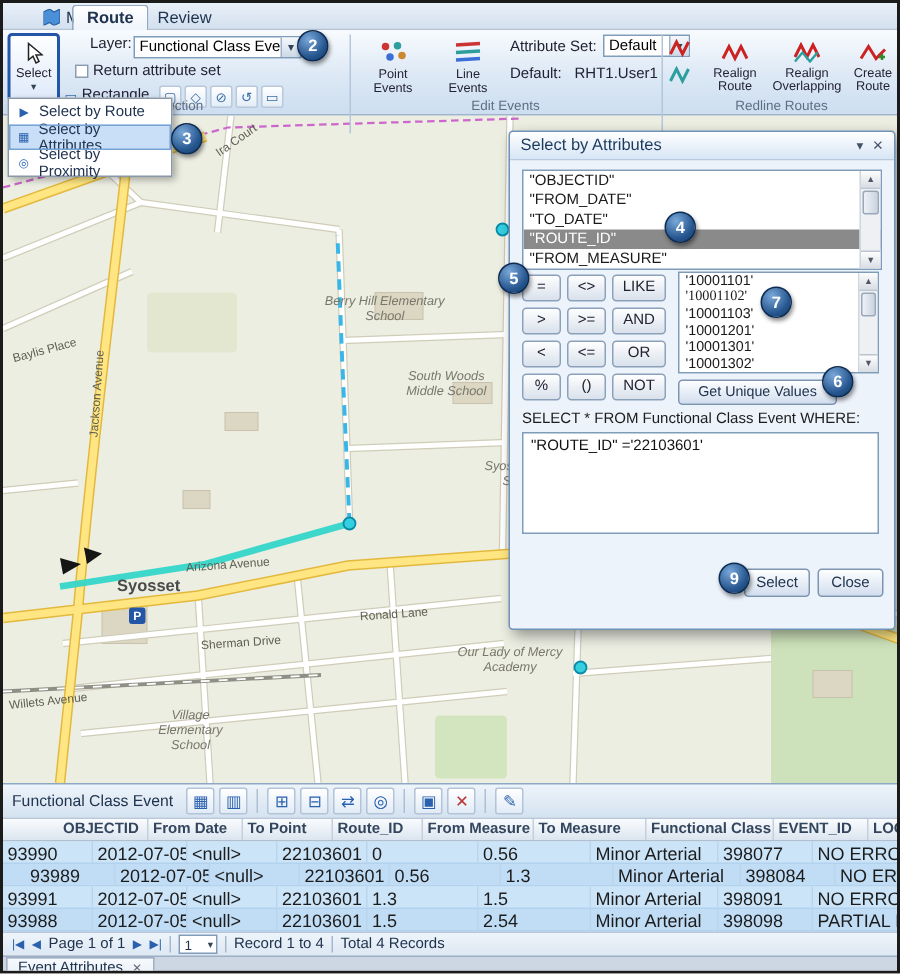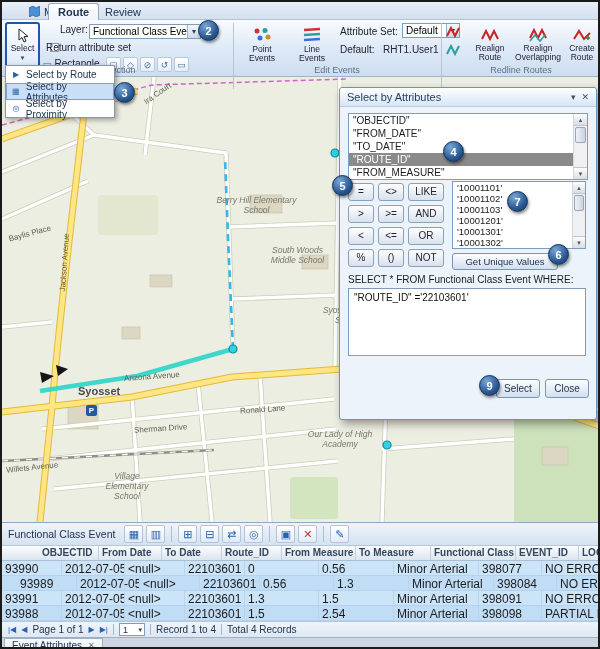--- a/index.html
+++ b/index.html
@@ -226,21 +226,21 @@
     <div class="mlabel street" style="left:140px;top:12px;transform:rotate(-35deg);">Ira Court</div>
     <div class="mlabel street" style="left:28px;top:175px;width:70px;transform:rotate(-86deg);">Jackson Avenue</div>
     <div class="mlabel street" style="left:6px;top:152px;transform:rotate(-15deg);">Baylis Place</div>
     <div class="mlabel place" style="left:212px;top:118px;width:85px;">Berry Hill Elementary School</div>
     <div class="mlabel place" style="left:258px;top:168px;width:75px;">South Woods Middle School</div>
     <div class="mlabel place" style="left:316px;top:228px;width:60px;">Syosset High School</div>
     <div class="mlabel town" style="left:76px;top:308px;">Syosset</div>
     <div class="mlabel street" style="left:122px;top:295px;transform:rotate(-4deg);">Arizona Avenue</div>
     <div class="mlabel street" style="left:238px;top:328px;transform:rotate(-4deg);">Ronald Lane</div>
     <div class="mlabel street" style="left:132px;top:347px;transform:rotate(-4deg);">Sherman Drive</div>
-    <div class="mlabel place" style="left:302px;top:352px;width:72px;">Our Lady of High Academy</div>
+    <div class="mlabel place" style="left:302px;top:352px;width:72px;">Our Lady of Mercy Academy</div>
     <div class="mlabel place" style="left:92px;top:394px;width:66px;">Village Elementary School</div>
     <div class="mlabel street" style="left:4px;top:386px;transform:rotate(-6deg);">Willets Avenue</div>
     <div class="pbox" style="left:84px;top:328px;">P</div>
   </div>
 
   <div class="tabrow">
     <div class="tab" style="left:18px;">
       <svg width="11" height="11">
         <polygon points="0,2 4,0 7,2 11,0 11,9 7,11 4,9 0,11" fill="#4a90d9" stroke="#2a5f9e" stroke-width="0.8"></polygon>
       </svg>
@@ -264,21 +264,21 @@
       <span style="font-size:7px;color:#345;">▾</span>
     </div>
 
     <span class="rb-sm" style="position:absolute;left:58px;top:4px;">Layer:</span>
     <div class="combo" style="left:87px;top:4px;width:112px;">
       <span class="val">Functional Class Event</span>
       <span class="car">▾</span>
     </div>
 
     <span class="chk" style="position:absolute;left:48px;top:23px;"></span>
-    <span class="rb-sm" style="position:absolute;left:44px;top:22px;">Return attribute set</span>
+    <span class="rb-sm" style="position:absolute;left:60px;top:22px;">Return attribute set</span>
 
     <div class="mini-btn" style="position:absolute;left:41px;top:38px;">
       <span style="font-size:9px;color:#3a6ea8;">▭</span>
       <span>Rectangle</span>
     </div>
     <div style="position:absolute;left:104px;top:37px;display:flex;gap:2px;">
       <span class="ico-sq">▢</span>
       <span class="ico-sq">◇</span>
       <span class="ico-sq">⊘</span>
       <span class="ico-sq">↺</span>
@@ -386,21 +386,21 @@
     <div class="op-btn" style="left:68px;top:117px;width:36px;">AND</div>
     <div class="op-btn" style="left:8px;top:139px;width:26px;">&lt;</div>
     <div class="op-btn" style="left:38px;top:139px;width:26px;">&lt;=</div>
     <div class="op-btn" style="left:68px;top:139px;width:36px;">OR</div>
     <div class="op-btn" style="left:8px;top:161px;width:26px;">%</div>
     <div class="op-btn" style="left:38px;top:161px;width:26px;">()</div>
     <div class="op-btn" style="left:68px;top:161px;width:36px;">NOT</div>
 
     <div class="listbox" style="left:112px;top:93px;width:134px;height:68px;">
       <div class="lb-item" style="height:11px;line-height:11px;font-size:9.5px;">'10001101'</div>
-      <div class="lb-item" style="height:11px;line-height:11px;font-size:9.5px;">'10001102'</div>
+      <div class="lb-item" style="height:11px;line-height:11px;font-size:9.5px;font-family:Liberation Serif, serif;">'10001102'</div>
       <div class="lb-item" style="height:11px;line-height:11px;font-size:9.5px;">'10001103'</div>
       <div class="lb-item" style="height:11px;line-height:11px;font-size:9.5px;">'10001201'</div>
       <div class="lb-item" style="height:11px;line-height:11px;font-size:9.5px;">'10001301'</div>
       <div class="lb-item" style="height:11px;line-height:11px;font-size:9.5px;">'10001302'</div>
       <div class="sbar" style="width:13px;">
         <div class="sb-btn">▲</div>
         <div class="sb-thumb"></div>
         <div class="sb-btn bot">▼</div>
       </div>
     </div>
@@ -436,21 +436,21 @@
       <span class="bt-sep"></span>
       <span class="bt-ico">▣</span>
       <span class="bt-ico" style="color:#b33;">✕</span>
       <span class="bt-sep"></span>
       <span class="bt-ico">✎</span>
     </div>
 
     <div class="thead">
       <div class="th" style="width:60px;margin-left:37px;">OBJECTID</div>
       <div class="th" style="width:63px;">From Date</div>
-      <div class="th" style="width:60px;">To Date</div>
+      <div class="th" style="width:60px;">To Point</div>
       <div class="th" style="width:60px;">Route_ID</div>
       <div class="th" style="width:74px;">From Measure</div>
       <div class="th" style="width:75px;">To Measure</div>
       <div class="th" style="width:85px;">Functional Class</div>
       <div class="th" style="width:63px;">EVENT_ID</div>
       <div class="th" style="flex:1;">LOCERROR</div>
     </div>
 
     <div class="trow" style="top:39px;">
       <div class="td" style="width:60px;">93990</div>

